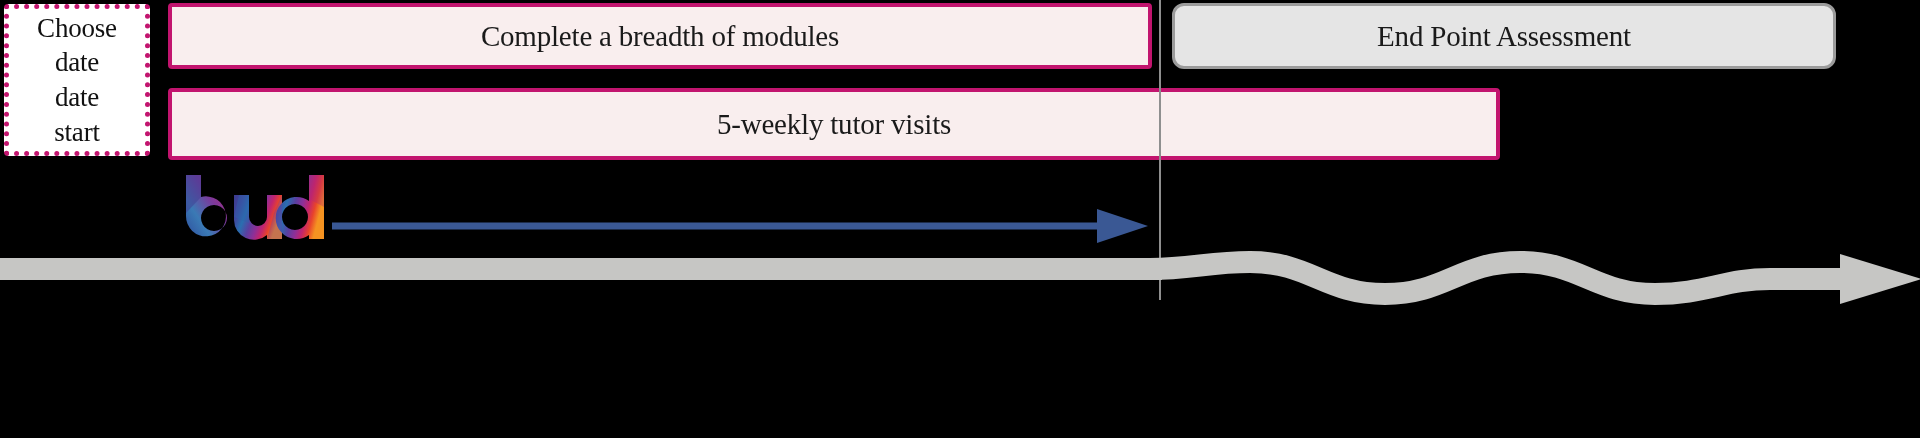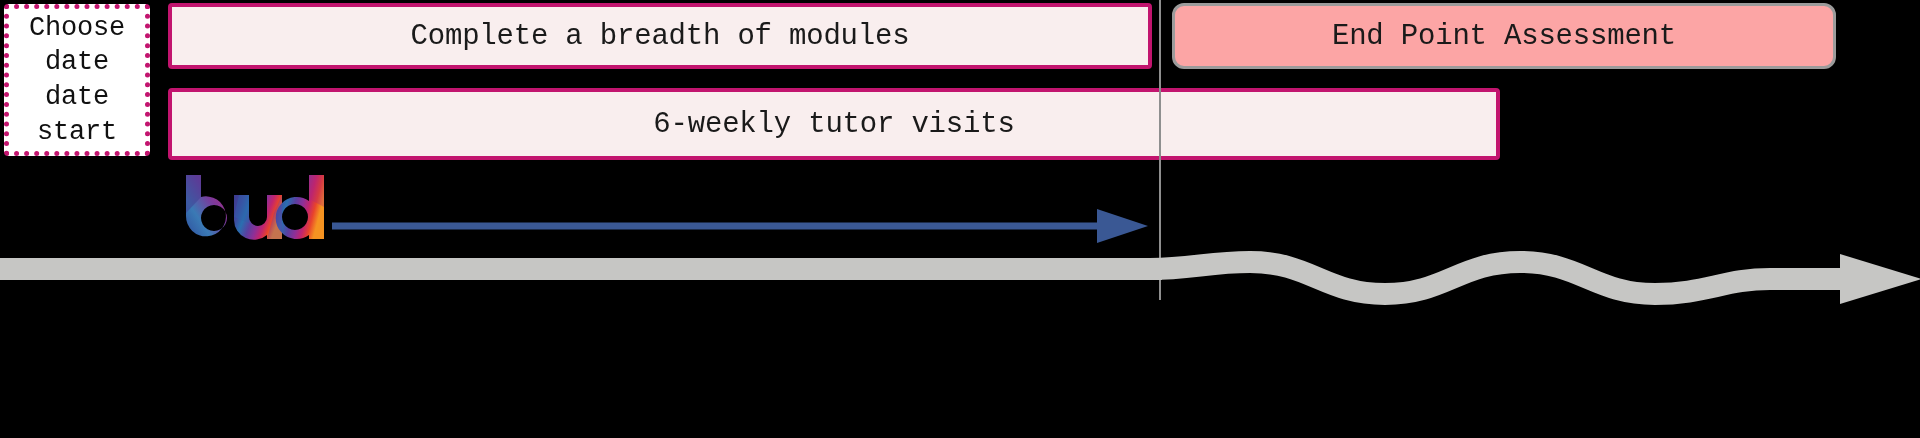--- a/index.html
+++ b/index.html
@@ -6,21 +6,21 @@
     margin: 0;
     padding: 0;
     background: #000000;
   }
   #stage {
     position: relative;
     width: 1920px;
     height: 438px;
     background: #000000;
     overflow: hidden;
-    font-family: Liberation Mono, monospace;
+    font-family: Liberation Serif, serif;
   }
 
   
   .start-date-box {
     position: absolute;
     left: 4px;
     top: 4px;
     width: 146px;
     height: 152px;
     background: #ffffff;
@@ -71,21 +71,21 @@
     height: 72px;
   }
 
   
   #bar-epa {
     position: absolute;
     left: 1172px;
     top: 3px;
     width: 664px;
     height: 66px;
-    background: #fca5a5;
+    background: #e5e5e5;
     border: 3px solid #9b9b9b;
     border-radius: 12px;
     box-sizing: border-box;
     display: flex;
     align-items: center;
     justify-content: center;
     box-shadow: 3px 3px 3px rgba(0,0,0,0.4);
   }
   #bar-epa .phase-label {
     font-size: 29px;
@@ -154,21 +154,21 @@
 
   <div id="bar-modules" class="phase-bar">
     <span class="phase-label">Complete a breadth of modules</span>
   </div>
 
   <div id="bar-epa">
     <span class="phase-label">End Point Assessment</span>
   </div>
 
   <div id="bar-tutor" class="phase-bar">
-    <span class="phase-label">6-weekly tutor visits</span>
+    <span class="phase-label">5-weekly tutor visits</span>
   </div>
 
   <div class="divider"></div>
 
   <div class="bud-logo">
     <svg viewBox="0 0 142 68" width="142" height="68" xmlns="http://www.w3.org/2000/svg">
       <defs>
         <linearGradient id="budGrad" x1="0" y1="0" x2="1" y2="0.35">
           <stop offset="0%" stop-color="#3b3b8f"></stop>
           <stop offset="18%" stop-color="#41459c"></stop>

